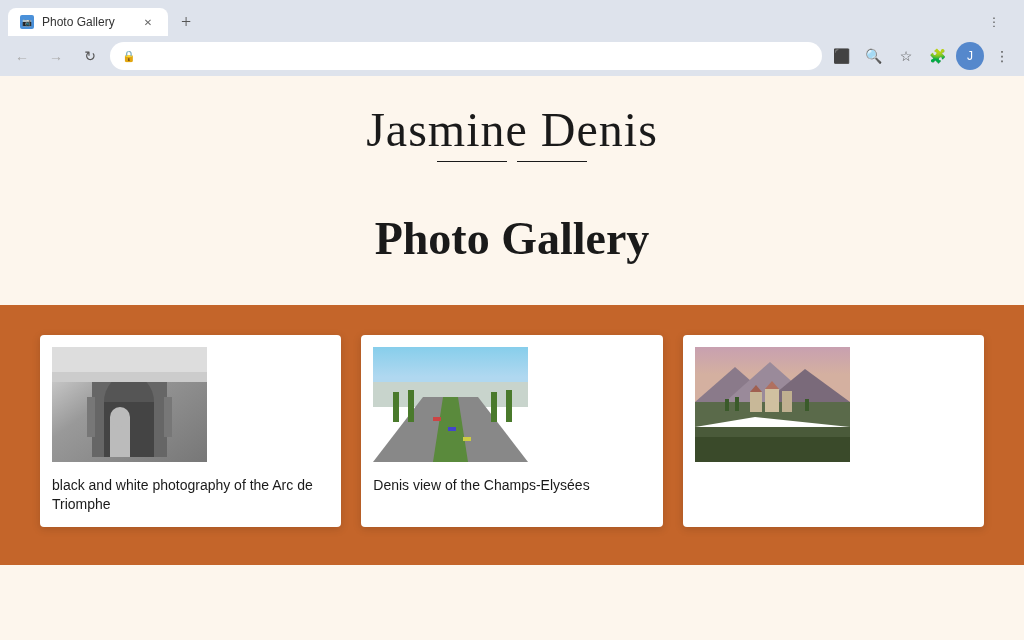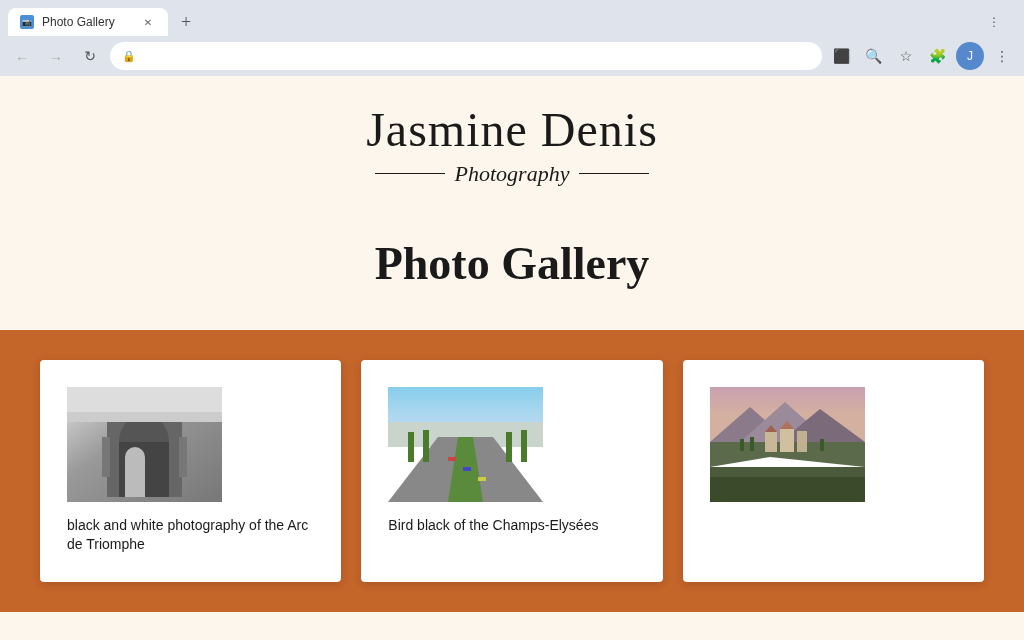--- a/index.html
+++ b/index.html
@@ -208,21 +208,21 @@
       display: grid;
       grid-template-columns: repeat(3, 1fr);
       gap: 20px;
       max-width: 960px;
       margin: 0 auto;
     }
 
     .gallery-card {
       background: #fff;
       border-radius: 4px;
-      padding: 27px;
+      padding: 12px;
       box-shadow: 0 2px 8px rgba(0,0,0,0.15);
     }
 
     
     .img-placeholder {
       width: 155px;
       height: 115px;
       margin-bottom: 14px;
       position: relative;
       overflow: hidden;
@@ -298,21 +298,20 @@
     </div>
   </div>
 </div>
 
 <div class="page-content">
 
   <header class="site-header">
     <div class="site-title-main">Jasmine Denis</div>
     <div class="site-title-sub-row">
       <div class="title-line"></div>
-      <div class="site-title-sub">Photography</div>
       <div class="title-line"></div>
     </div>
   </header>
 
   <section class="page-title-section">
     <h1 class="page-title">Photo Gallery</h1>
   </section>
 
   <section class="gallery-section">
     <div class="gallery-grid">
@@ -368,21 +367,21 @@
             <rect x="35" y="43" width="6" height="32" fill="#4a7a2c"></rect>
 
             <rect x="118" y="45" width="6" height="30" fill="#4a7a2c"></rect>
             <rect x="133" y="43" width="6" height="32" fill="#4a7a2c"></rect>
 
             <rect x="60" y="70" width="8" height="4" fill="#cc4444"></rect>
             <rect x="75" y="80" width="8" height="4" fill="#4444cc"></rect>
             <rect x="90" y="90" width="8" height="4" fill="#cccc44"></rect>
           </svg>
         </div>
-        <div class="gallery-card-caption">Bird black of the Champs-Elysées</div>
+        <div class="gallery-card-caption">Denis view of the Champs-Elysées</div>
       </div>
 
       <div class="gallery-card">
         <div class="img-placeholder">
           <svg width="155" height="115" viewBox="0 0 155 115" xmlns="http://www.w3.org/2000/svg">
             <defs>
               <linearGradient id="sky2" x1="0%" y1="0%" x2="0%" y2="100%">
                 <stop offset="0%" style="stop-color:#c8a0b0"></stop>
                 <stop offset="50%" style="stop-color:#d4b0a0"></stop>
               </linearGradient>

